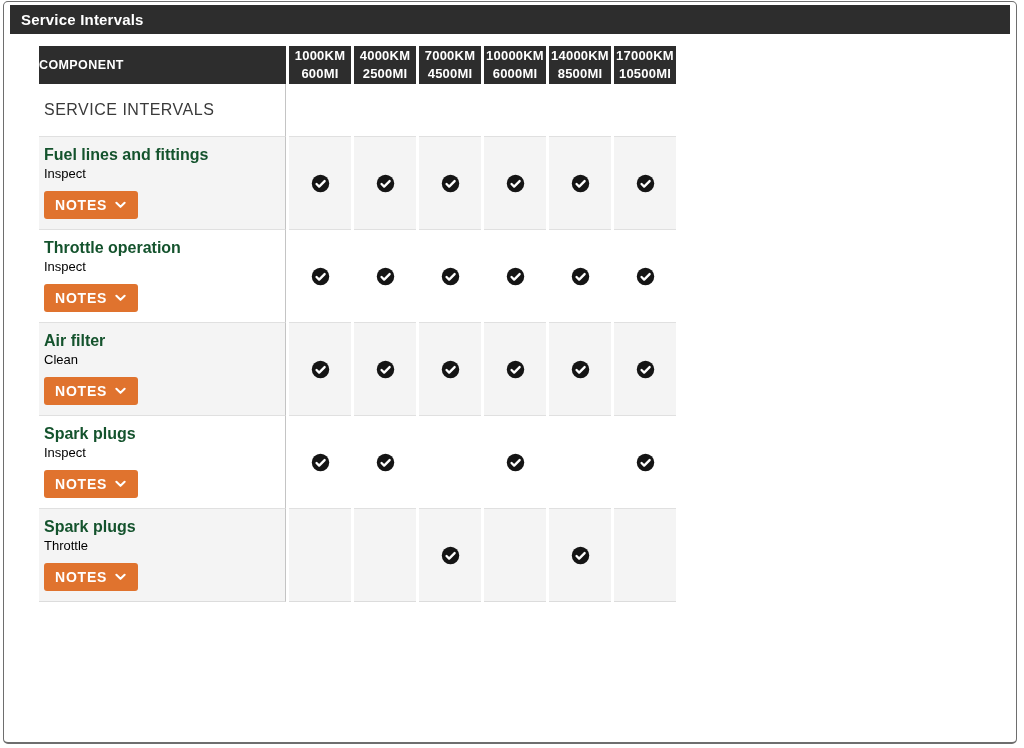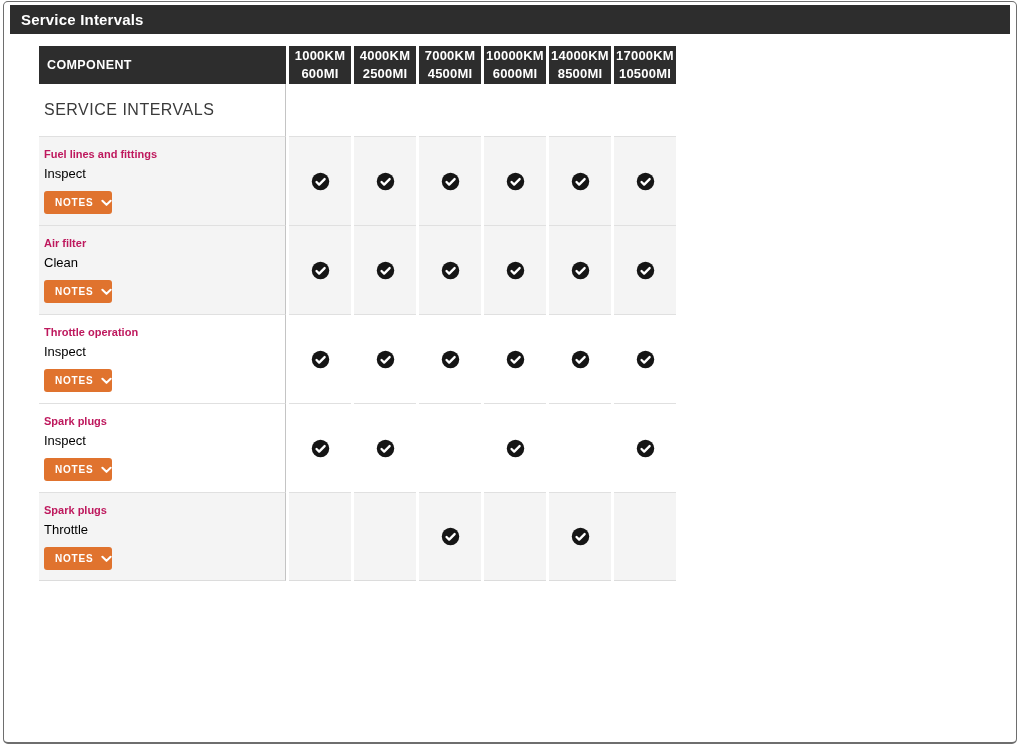--- a/index.html
+++ b/index.html
@@ -43,21 +43,20 @@
   col.c-int  { width: 62px; }
 
   th {
     background: #2d2d2d;
     color: #ffffff;
     height: 38px;
     vertical-align: middle;
   }
   th.comp-th {
     text-align: left;
-    padding-left: 8px;
     font-size: 12.5px;
     letter-spacing: 0.4px;
   }
   th.interval-th {
     font-size: 13px;
     line-height: 1.35;
     letter-spacing: 0.2px;
   }
 
   tr.section-row td {
@@ -79,42 +78,42 @@
   tbody tr.data-row:last-child td { border-bottom: 1px solid #dcdcdc; }
   tr.row-gray  td { background: #f4f4f4; }
   tr.row-white td { background: #ffffff; }
 
   td.comp-cell {
     border-right: 1px solid #c4c4c4;
     padding: 8px 10px 10px 5px;
     vertical-align: top;
   }
   .comp-name {
-    font-size: 11px;
+    font-size: 16px;
     font-weight: bold;
-    color: #be185d;
+    color: #14532d;
     line-height: 19px;
   }
   .comp-action {
     font-size: 13px;
     color: #000000;
     line-height: 19px;
   }
   .notes-btn {
     margin-top: 8px;
     display: inline-flex;
     align-items: center;
     gap: 8px;
     background: #e0732e;
     color: #ffffff;
     border: none;
     border-radius: 3px;
-    padding: 6px 0 6px 11px;
+    padding: 6px 12px 6px 11px;
     font-family: "Liberation Sans", sans-serif;
-    font-size: 10px;
+    font-size: 14px;
     font-weight: bold;
     letter-spacing: 0.8px;
     cursor: pointer;
   }
   .notes-btn svg { display: block; }
 
   td.check-cell {
     text-align: center;
     vertical-align: middle;
     height: 89px;
@@ -208,54 +207,54 @@
             </svg></td>
           <td class="check-cell"><svg class="check-icon" width="19" height="19" viewBox="0 0 24 24">
               <circle cx="12" cy="12" r="11" fill="#151515"></circle>
               <path d="M7 12.6l3.3 3.3L17.2 9" stroke="#ffffff" stroke-width="3" fill="none" stroke-linecap="round" stroke-linejoin="round"></path>
             </svg></td>
           <td class="check-cell"><svg class="check-icon" width="19" height="19" viewBox="0 0 24 24">
               <circle cx="12" cy="12" r="11" fill="#151515"></circle>
               <path d="M7 12.6l3.3 3.3L17.2 9" stroke="#ffffff" stroke-width="3" fill="none" stroke-linecap="round" stroke-linejoin="round"></path>
             </svg></td>
         </tr>
+        <tr class="data-row row-white">
+          <td class="comp-cell"><div class="comp-name">Throttle operation</div><div class="comp-action">Inspect</div><button class="notes-btn">
+              <span>NOTES</span>
+              <svg width="11" height="8" viewBox="0 0 12 8">
+                <path d="M1.5 1.5L6 6l4.5-4.5" stroke="#ffffff" stroke-width="2.2" fill="none" stroke-linecap="round" stroke-linejoin="round"></path>
+              </svg>
+            </button></td>
+          <td class="check-cell"><svg class="check-icon" width="19" height="19" viewBox="0 0 24 24">
+              <circle cx="12" cy="12" r="11" fill="#151515"></circle>
+              <path d="M7 12.6l3.3 3.3L17.2 9" stroke="#ffffff" stroke-width="3" fill="none" stroke-linecap="round" stroke-linejoin="round"></path>
+            </svg></td>
+          <td class="check-cell"><svg class="check-icon" width="19" height="19" viewBox="0 0 24 24">
+              <circle cx="12" cy="12" r="11" fill="#151515"></circle>
+              <path d="M7 12.6l3.3 3.3L17.2 9" stroke="#ffffff" stroke-width="3" fill="none" stroke-linecap="round" stroke-linejoin="round"></path>
+            </svg></td>
+          <td class="check-cell"><svg class="check-icon" width="19" height="19" viewBox="0 0 24 24">
+              <circle cx="12" cy="12" r="11" fill="#151515"></circle>
+              <path d="M7 12.6l3.3 3.3L17.2 9" stroke="#ffffff" stroke-width="3" fill="none" stroke-linecap="round" stroke-linejoin="round"></path>
+            </svg></td>
+          <td class="check-cell"><svg class="check-icon" width="19" height="19" viewBox="0 0 24 24">
+              <circle cx="12" cy="12" r="11" fill="#151515"></circle>
+              <path d="M7 12.6l3.3 3.3L17.2 9" stroke="#ffffff" stroke-width="3" fill="none" stroke-linecap="round" stroke-linejoin="round"></path>
+            </svg></td>
+          <td class="check-cell"><svg class="check-icon" width="19" height="19" viewBox="0 0 24 24">
+              <circle cx="12" cy="12" r="11" fill="#151515"></circle>
+              <path d="M7 12.6l3.3 3.3L17.2 9" stroke="#ffffff" stroke-width="3" fill="none" stroke-linecap="round" stroke-linejoin="round"></path>
+            </svg></td>
+          <td class="check-cell"><svg class="check-icon" width="19" height="19" viewBox="0 0 24 24">
+              <circle cx="12" cy="12" r="11" fill="#151515"></circle>
+              <path d="M7 12.6l3.3 3.3L17.2 9" stroke="#ffffff" stroke-width="3" fill="none" stroke-linecap="round" stroke-linejoin="round"></path>
+            </svg></td>
+        </tr>
         <tr class="data-row row-gray">
           <td class="comp-cell"><div class="comp-name">Air filter</div><div class="comp-action">Clean</div><button class="notes-btn">
-              <span>NOTES</span>
-              <svg width="11" height="8" viewBox="0 0 12 8">
-                <path d="M1.5 1.5L6 6l4.5-4.5" stroke="#ffffff" stroke-width="2.2" fill="none" stroke-linecap="round" stroke-linejoin="round"></path>
-              </svg>
-            </button></td>
-          <td class="check-cell"><svg class="check-icon" width="19" height="19" viewBox="0 0 24 24">
-              <circle cx="12" cy="12" r="11" fill="#151515"></circle>
-              <path d="M7 12.6l3.3 3.3L17.2 9" stroke="#ffffff" stroke-width="3" fill="none" stroke-linecap="round" stroke-linejoin="round"></path>
-            </svg></td>
-          <td class="check-cell"><svg class="check-icon" width="19" height="19" viewBox="0 0 24 24">
-              <circle cx="12" cy="12" r="11" fill="#151515"></circle>
-              <path d="M7 12.6l3.3 3.3L17.2 9" stroke="#ffffff" stroke-width="3" fill="none" stroke-linecap="round" stroke-linejoin="round"></path>
-            </svg></td>
-          <td class="check-cell"><svg class="check-icon" width="19" height="19" viewBox="0 0 24 24">
-              <circle cx="12" cy="12" r="11" fill="#151515"></circle>
-              <path d="M7 12.6l3.3 3.3L17.2 9" stroke="#ffffff" stroke-width="3" fill="none" stroke-linecap="round" stroke-linejoin="round"></path>
-            </svg></td>
-          <td class="check-cell"><svg class="check-icon" width="19" height="19" viewBox="0 0 24 24">
-              <circle cx="12" cy="12" r="11" fill="#151515"></circle>
-              <path d="M7 12.6l3.3 3.3L17.2 9" stroke="#ffffff" stroke-width="3" fill="none" stroke-linecap="round" stroke-linejoin="round"></path>
-            </svg></td>
-          <td class="check-cell"><svg class="check-icon" width="19" height="19" viewBox="0 0 24 24">
-              <circle cx="12" cy="12" r="11" fill="#151515"></circle>
-              <path d="M7 12.6l3.3 3.3L17.2 9" stroke="#ffffff" stroke-width="3" fill="none" stroke-linecap="round" stroke-linejoin="round"></path>
-            </svg></td>
-          <td class="check-cell"><svg class="check-icon" width="19" height="19" viewBox="0 0 24 24">
-              <circle cx="12" cy="12" r="11" fill="#151515"></circle>
-              <path d="M7 12.6l3.3 3.3L17.2 9" stroke="#ffffff" stroke-width="3" fill="none" stroke-linecap="round" stroke-linejoin="round"></path>
-            </svg></td>
-        </tr>
-        <tr class="data-row row-white">
-          <td class="comp-cell"><div class="comp-name">Throttle operation</div><div class="comp-action">Inspect</div><button class="notes-btn">
               <span>NOTES</span>
               <svg width="11" height="8" viewBox="0 0 12 8">
                 <path d="M1.5 1.5L6 6l4.5-4.5" stroke="#ffffff" stroke-width="2.2" fill="none" stroke-linecap="round" stroke-linejoin="round"></path>
               </svg>
             </button></td>
           <td class="check-cell"><svg class="check-icon" width="19" height="19" viewBox="0 0 24 24">
               <circle cx="12" cy="12" r="11" fill="#151515"></circle>
               <path d="M7 12.6l3.3 3.3L17.2 9" stroke="#ffffff" stroke-width="3" fill="none" stroke-linecap="round" stroke-linejoin="round"></path>
             </svg></td>
           <td class="check-cell"><svg class="check-icon" width="19" height="19" viewBox="0 0 24 24">

